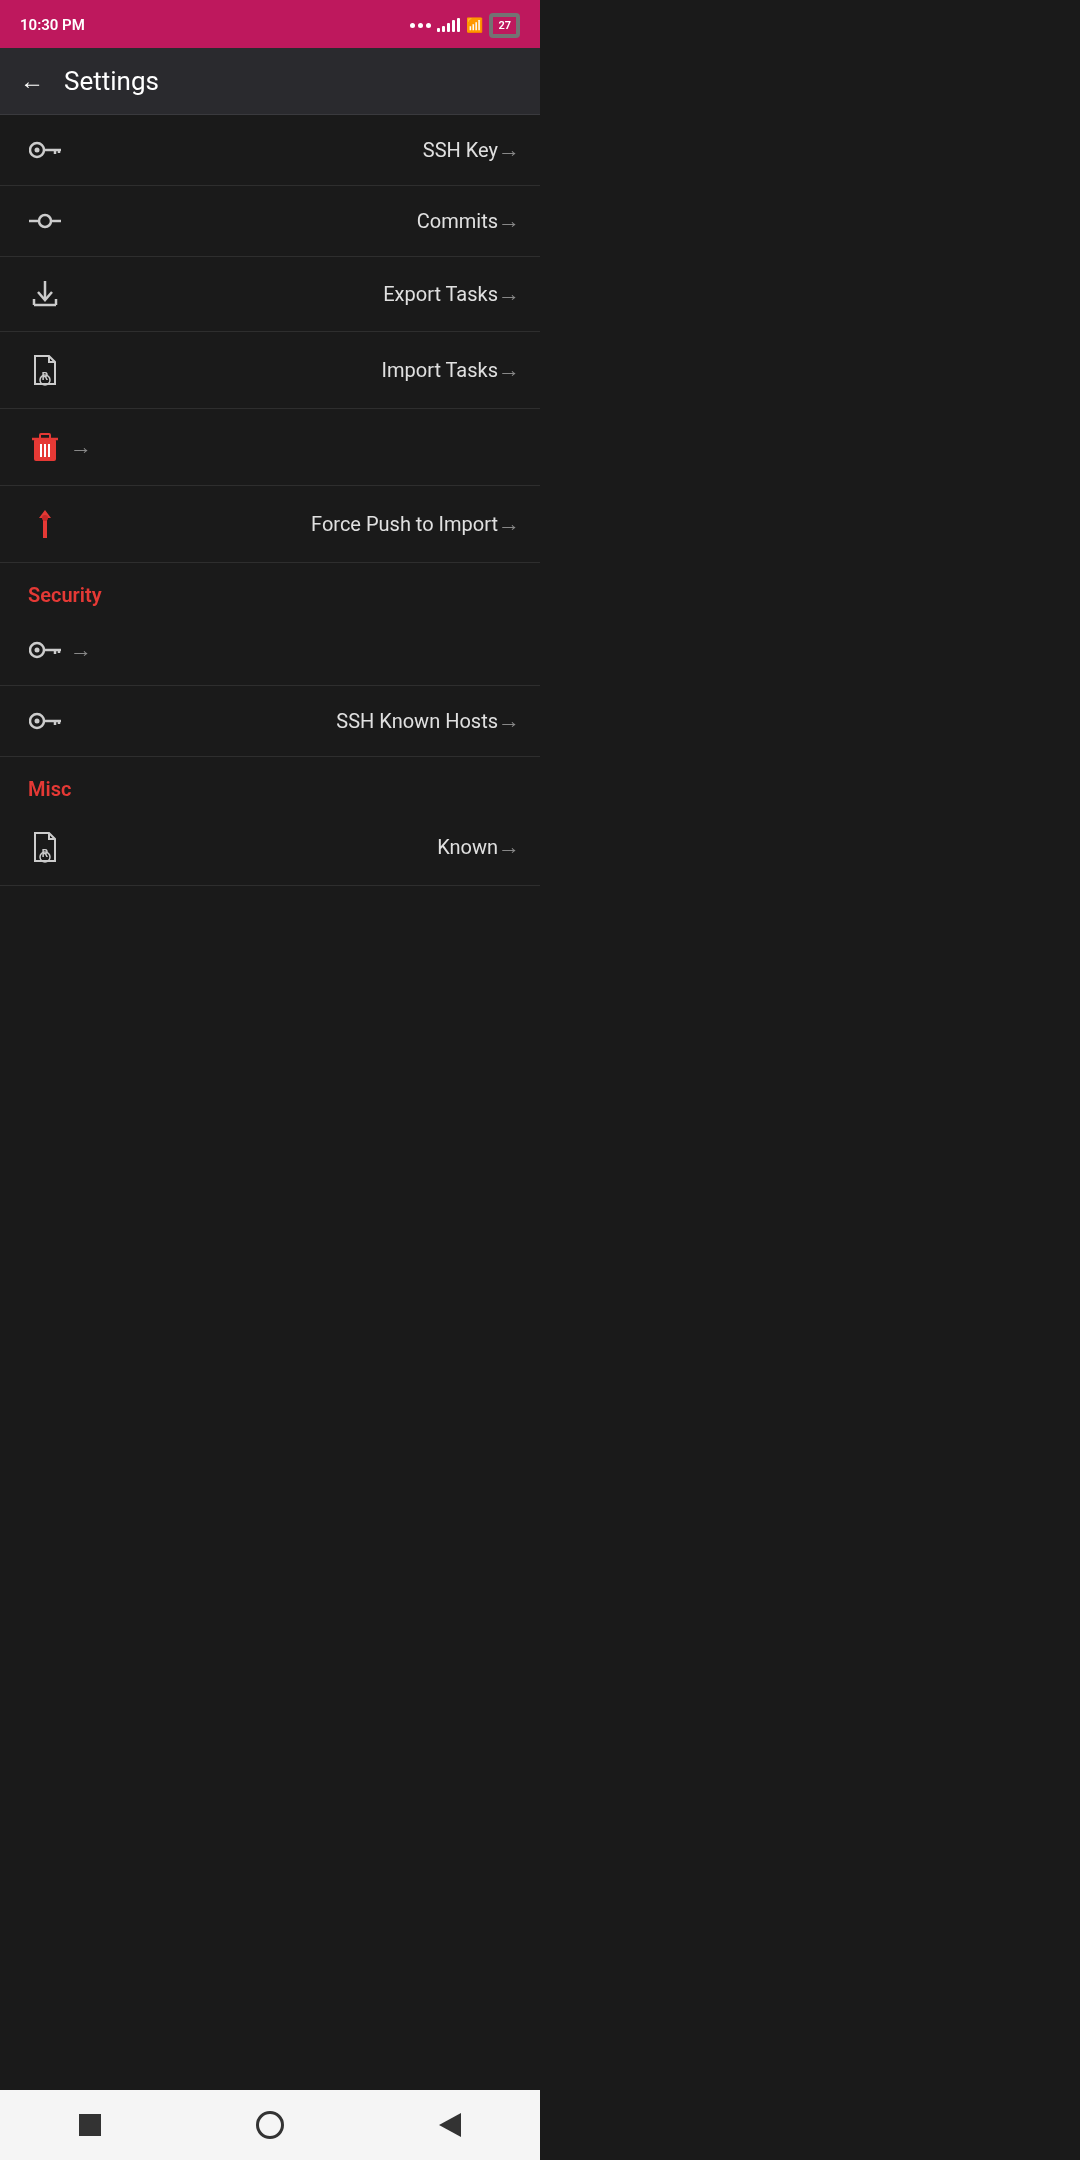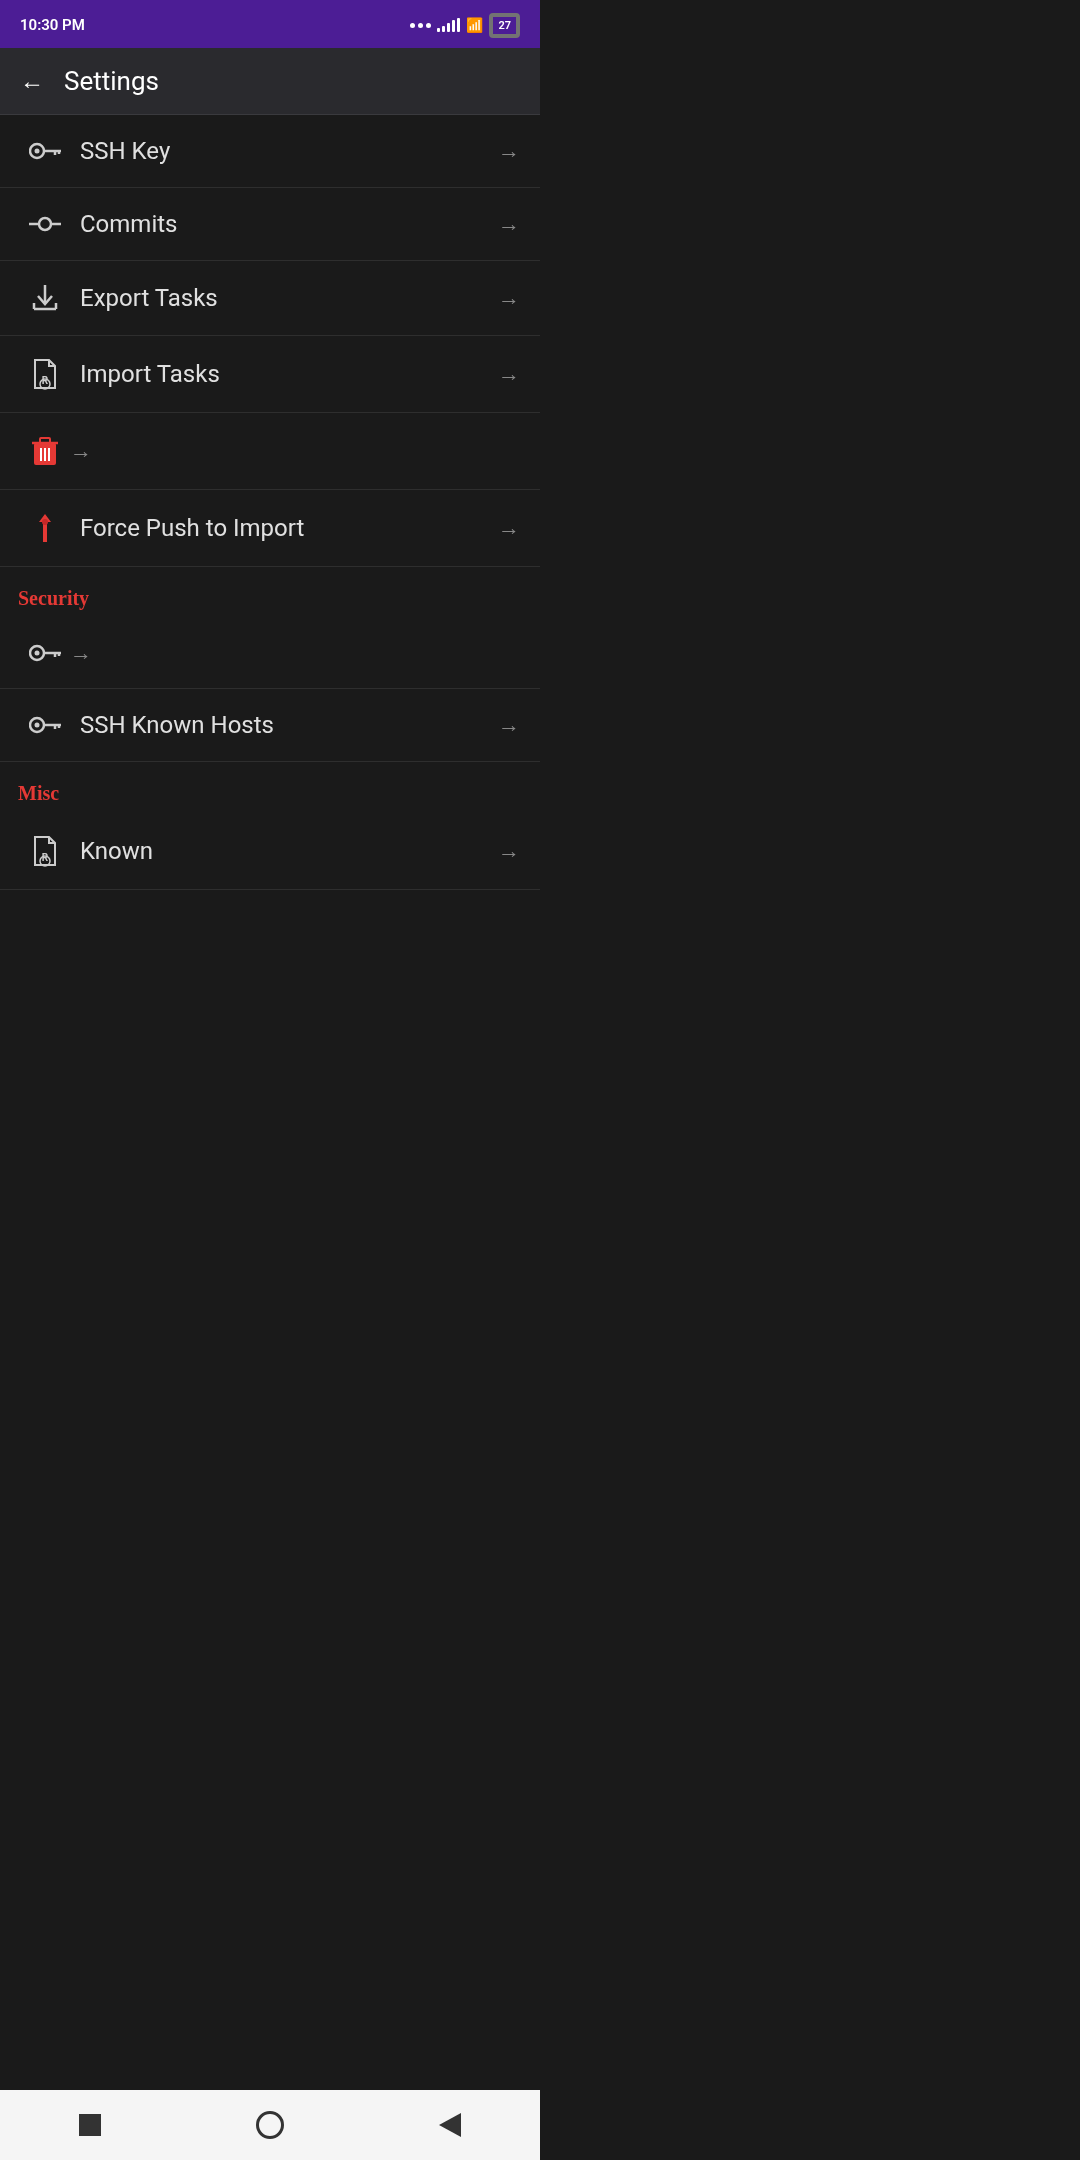--- a/index.html
+++ b/index.html
@@ -14,21 +14,21 @@
       position: relative;
       overflow-x: hidden;
     }
 
     
     .status-bar {
       display: flex;
       justify-content: space-between;
       align-items: center;
       padding: 10px 20px 8px;
-      background: #4c1d95;
+      background: #be185d;
       height: 48px;
     }
 
     .status-time {
       font-size: 15px;
       font-weight: 600;
       color: #ffffff;
     }
 
     .status-icons {
@@ -117,35 +117,35 @@
     .item-icon {
       width: 50px;
       display: flex;
       justify-content: center;
       align-items: center;
       flex-shrink: 0;
     }
 
     .item-label {
       flex: 1;
-      font-size: 24px;
+      font-size: 20px;
       font-weight: 400;
       color: #e0e0e0;
       padding-left: 10px;
+      text-align: right;
     }
 
     .item-arrow {
       font-size: 22px;
       color: #888;
     }
 
     
     .section-header {
-      padding: 20px 18px 8px;
-      font-family: Liberation Serif, serif;
+      padding: 20px 28px 8px;
     }
 
     .section-title {
       font-size: 20px;
       font-weight: 600;
       color: #e53935;
     }
 
     
     .bottom-nav {

